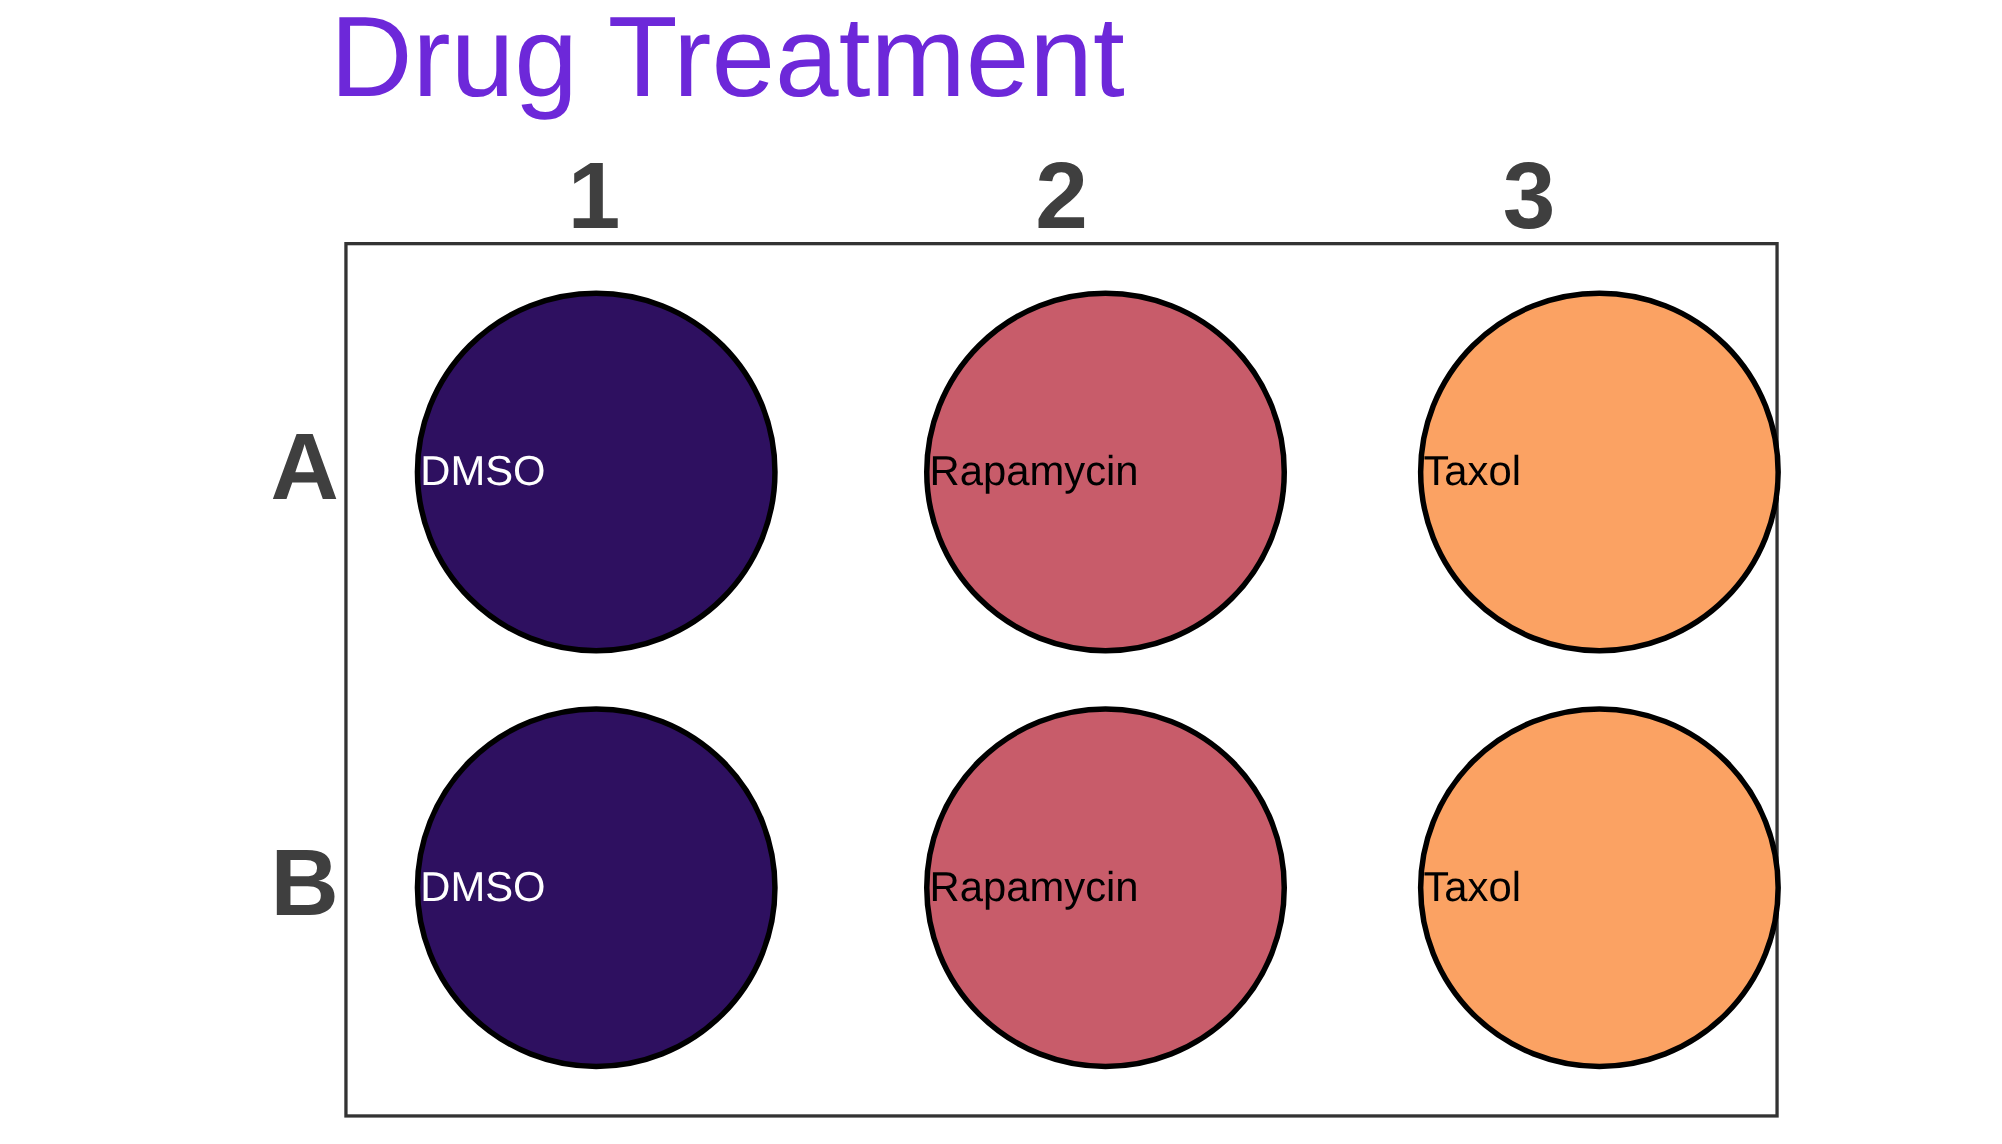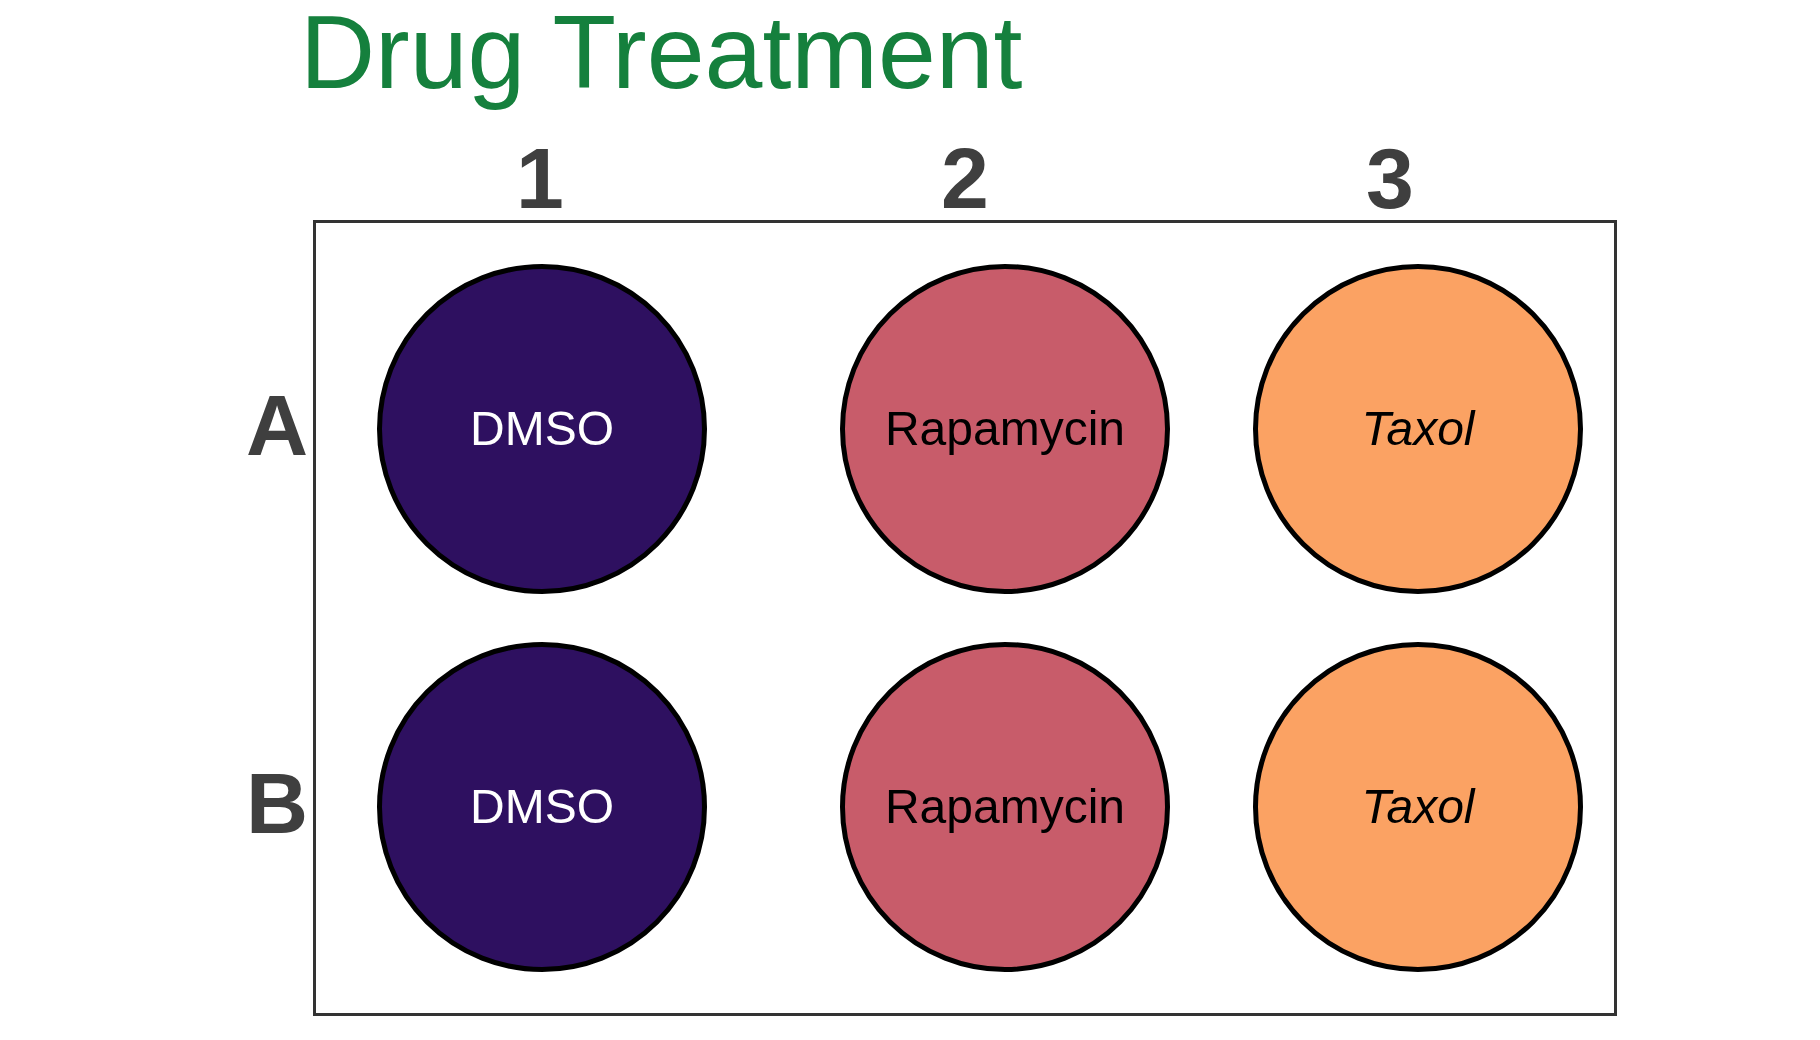--- a/index.html
+++ b/index.html
@@ -10,21 +10,21 @@
     background: #ffffff;
     overflow: hidden;
     font-family: "Liberation Sans", "DejaVu Sans", sans-serif;
   }
   .figure-title {
     position: absolute;
     left: 300px;
     top: 0px;
     font-size: 104px;
     line-height: 1.0;
-    color: #15803d;
+    color: #6d28d9;
     white-space: nowrap;
   }
   .col-label {
     position: absolute;
     top: 135px;
     width: 200px;
     text-align: center;
     font-size: 86px;
     font-weight: bold;
     line-height: 1.0;
@@ -57,28 +57,27 @@
   }
   .well {
     position: absolute;
     width: 320px;
     height: 320px;
     border: 5px solid #000000;
     border-radius: 50%;
     box-sizing: content-box;
     display: flex;
     align-items: center;
-    justify-content: center;
-    font-size: 48px;
+    font-size: 38px;
     line-height: 1.0;
   }
   .well .well-label { white-space: nowrap; }
   .pos-c1 { left: 377px; }
   .pos-c2 { left: 840px; }
-  .pos-c3 { left: 1253px; font-style: italic; }
+  .pos-c3 { left: 1289px; }
   .pos-rA { top: 264px; }
   .pos-rB { top: 642px; }
 </style>
 </head>
 <body>
 
 <div class="canvas">
 
   <div class="figure-title">Drug Treatment</div>
 

